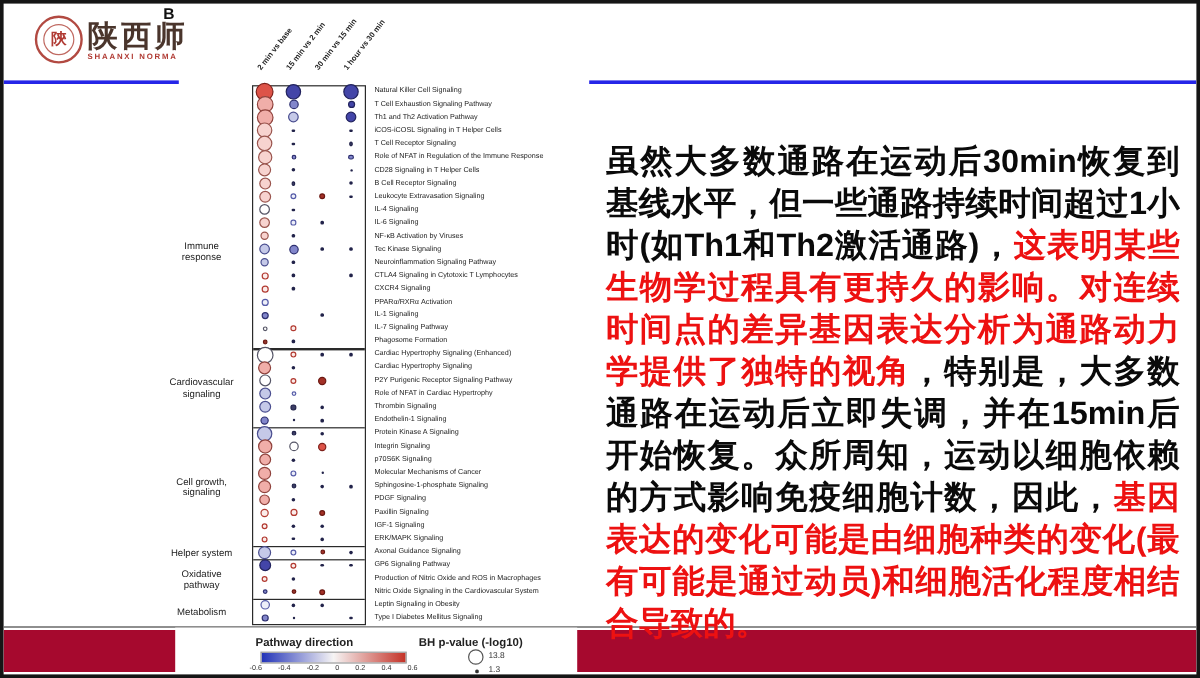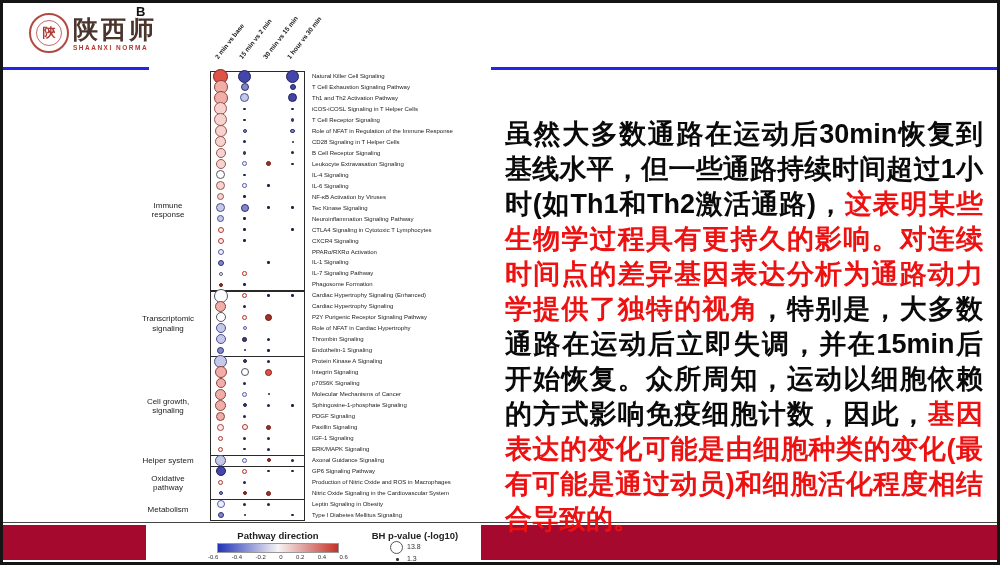--- a/index.html
+++ b/index.html
@@ -31,21 +31,21 @@
   .dot{position:absolute;border-radius:50%;box-sizing:border-box;}
   .pathlabels{position:absolute;left:309px;top:68px;z-index:3;}
   .pathlabel{height:10.9756px;line-height:10.9756px;font-size:6px;color:#222;white-space:nowrap;}
   .catlabel{position:absolute;left:126px;width:78px;transform:translateY(-50%);
         text-align:center;font-size:8px;color:#222;white-space:pre-line;line-height:1.15;z-index:3;}
   
   .bottom-line{position:absolute;left:0;right:0;top:519px;height:1px;background:#444;z-index:1;}
   .red-band{position:absolute;left:0;right:0;top:522px;height:35px;z-index:1;}
   .legend-notch{position:absolute;left:143px;top:520px;width:335px;height:38px;background:#fff;z-index:2;}
   .leg{position:absolute;z-index:3;color:#222;}
-  .leg-title{font-size:9.5px;font-weight:bold;text-align:center;}
+  .leg-title{font-size:9.5px;font-weight:bold;text-align:left;}
   .leg-bar{position:absolute;left:215px;top:541px;width:120px;height:8px;outline:1px solid #999;z-index:3;}
   .leg-ticks{position:absolute;left:205px;top:550.5px;width:140px;display:flex;
         justify-content:space-between;font-size:6px;color:#333;z-index:3;}
   .leg-circle{position:absolute;left:387px;top:538px;width:13px;height:13px;border:1.3px solid #555;
         border-radius:50%;box-sizing:border-box;background:#fff;z-index:3;}
   .leg-dot{position:absolute;left:393px;top:555px;width:2.5px;height:2.5px;border-radius:50%;
         background:#333;z-index:3;}
   .leg-val{position:absolute;font-size:7px;color:#333;z-index:3;}
   
   .annotation{position:absolute;left:502px;top:114px;width:478px;font-size:27px;font-weight:bold;
@@ -238,21 +238,21 @@
       <div class="pathlabel">Axonal Guidance Signaling</div>
       <div class="pathlabel">GP6 Signaling Pathway</div>
       <div class="pathlabel">Production of Nitric Oxide and ROS in Macrophages</div>
       <div class="pathlabel">Nitric Oxide Signaling in the Cardiovascular System</div>
       <div class="pathlabel">Leptin Signaling in Obesity</div>
       <div class="pathlabel">Type I Diabetes Mellitus Signaling</div>
     </div>
   <div id="catlabels">
       <div class="catlabel" style="top: 187px; margin-top: 20px;">Immune
 response</div>
-      <div class="catlabel" style="top: 320.439px;">Transcriptomic
+      <div class="catlabel" style="top: 320.439px;">Cardiovascular
 signaling</div>
       <div class="catlabel" style="top: 402.756px;">Cell growth,
 signaling</div>
       <div class="catlabel" style="top: 457.634px;">Helper system</div>
       <div class="catlabel" style="top: 479.585px;">Oxidative
 pathway</div>
       <div class="catlabel" style="top: 507.024px;">Metabolism</div>
     </div>
 
   <div class="bottom-line"></div>

